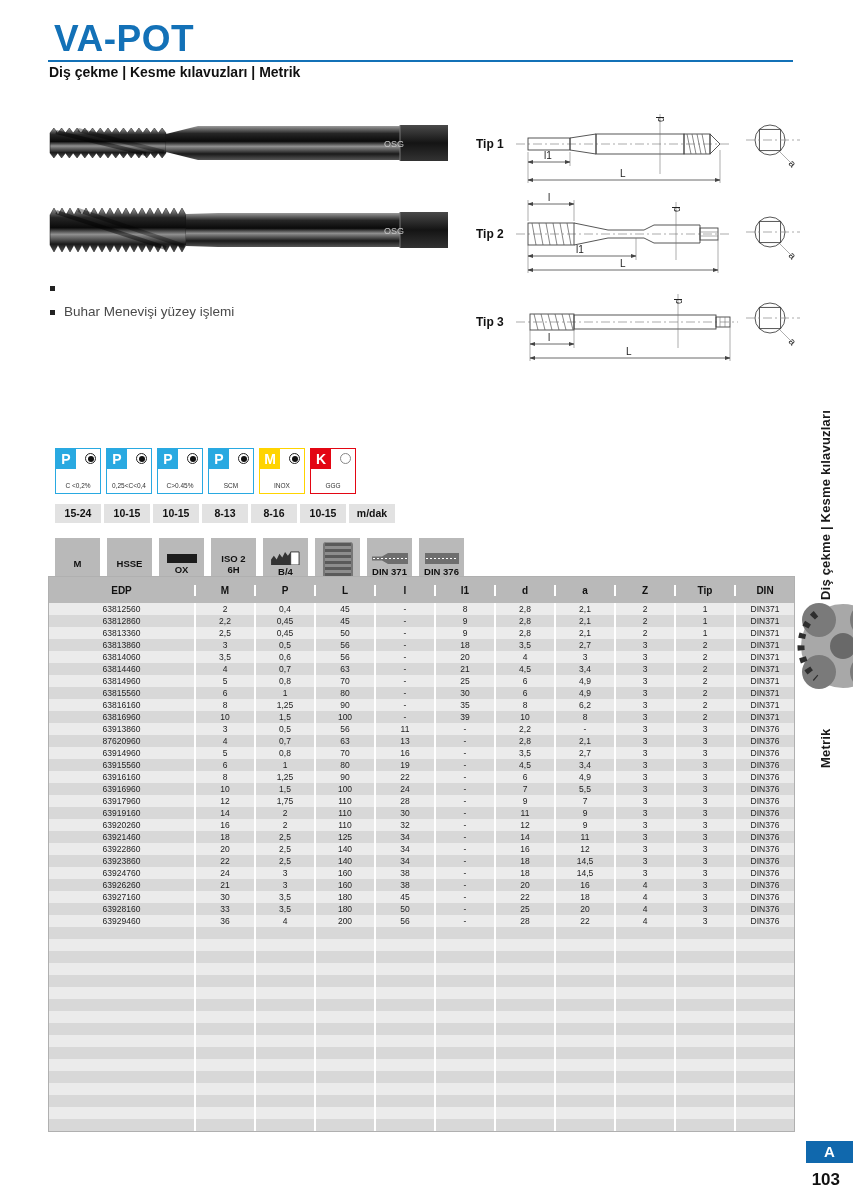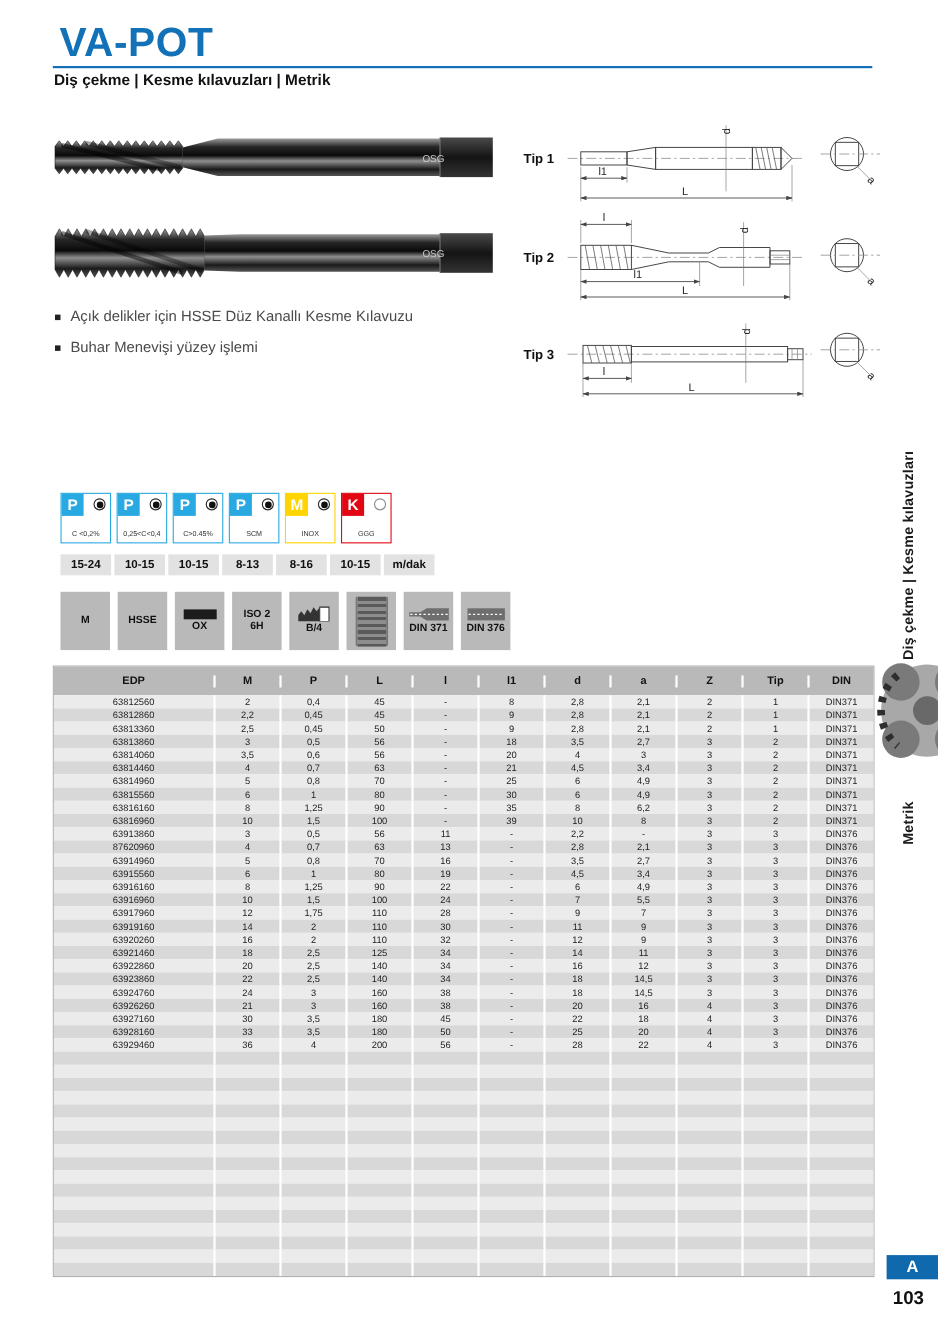--- a/index.html
+++ b/index.html
@@ -45,21 +45,21 @@
   
   .tiles{position:absolute;left:55px;top:538px;display:flex;gap:7px;}
   .tile{width:45px;height:53px;background:#b9b9b9;display:flex;flex-direction:column;align-items:center;justify-content:center;gap:2px;}
   .tile-label{font-size:9.5px;font-weight:700;color:#111;text-align:center;white-space:pre-line;line-height:1.15;}
   .ic-bar{width:30px;height:9px;background:#1c1c1c;}
   .ic-ch{width:30px;height:14px;}
   .ic-din{width:38px;height:13px;}
   .ic-thread{width:26px;height:46px;background:repeating-linear-gradient(0deg,#5a5a5a 0 3px,#8d8d8d 3px 6px);border-left:2px solid #777;border-right:2px solid #777;border-radius:3px;}
 
   
-  .table{position:absolute;left:48px;top:605px;width:745px;border:1px solid #b0b0b0;box-sizing:content-box;}
+  .table{position:absolute;left:48px;top:576px;width:745px;border:1px solid #b0b0b0;box-sizing:content-box;}
   .thead{display:flex;background:#b9b9b9;height:26px;align-items:center;}
   .th{flex:0 0 60px;box-sizing:border-box;border-left:2px solid #fff;font-size:10px;font-weight:700;color:#111;text-align:center;}
   .th:first-child{flex:0 0 145px;border-left:none;}
   .tr{display:flex;height:12px;}
   .tr:nth-child(odd){background:#ebebeb;}
   .tr:nth-child(even){background:#d8d8d8;}
   .td{flex:0 0 60px;box-sizing:border-box;border-left:2px solid #fff;font-size:8.5px;color:#222;text-align:center;line-height:12px;overflow:hidden;}
   .td:first-child{flex:0 0 145px;border-left:none;}
 
   
@@ -224,21 +224,20 @@
       <rect class="ol" x="291.4" y="29.4" width="21.2" height="21.2"></rect>
       <line class="cl" x1="278" y1="40" x2="332" y2="40"></line>
       <line class="thin" x1="310" y1="50" x2="324" y2="64"></line>
       <text class="dim" x="320" y="64" transform="rotate(45 320 64)">a</text>
     </svg>
   </div>
 
   <ul class="bullets" id="bullets">
       <li class="bullet-item">
         <span class="sq"></span>
-        <span>Açık delikler için HSSE Düz Kanallı Kesme Kılavuzu</span>
       </li>
       <li class="bullet-item">
         <span class="sq"></span>
         <span>Buhar Menevişi yüzey işlemi</span>
       </li>
     </ul>
 
   <div class="badges" id="badges">
       <div class="badge" style="border-color: rgb(41, 169, 225);">
         <div class="badge-letter" style="background: rgb(41, 169, 225);">P</div>

